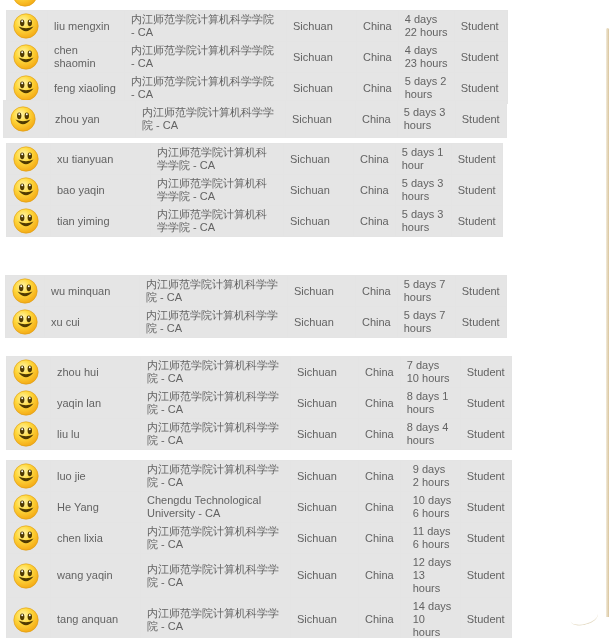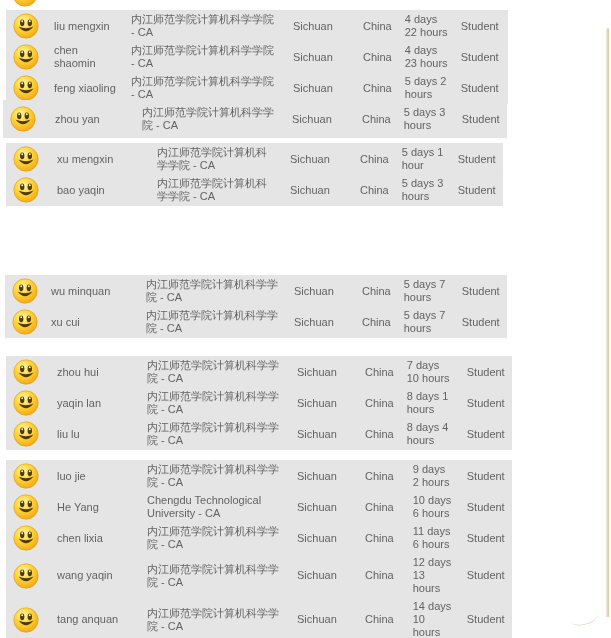--- a/index.html
+++ b/index.html
@@ -165,36 +165,51 @@
   <table id="sec2" class="member-table">
       <tbody>
         <tr>
     <td class="c-avatar col-avatar">
       <span class="avatar">
         <svg viewBox="0 0 26 26">
                 <use href="#smiley-shape"></use>
               </svg>
       </span>
     </td>
-    <td class="c-name col-name">xu mengxin</td>
+    <td class="c-name col-name">xu tianyuan</td>
     <td class="c-inst col-inst">内江师范学院计算机科学学院 - CA</td>
     <td class="c-region col-region">Sichuan</td>
     <td class="c-country col-country">China</td>
     <td class="c-time col-time">5 days 1 hour</td>
     <td class="c-role col-role">Student</td>
   </tr>
         <tr>
     <td class="c-avatar col-avatar">
       <span class="avatar">
         <svg viewBox="0 0 26 26">
                 <use href="#smiley-shape"></use>
               </svg>
       </span>
     </td>
     <td class="c-name col-name">bao yaqin</td>
+    <td class="c-inst col-inst">内江师范学院计算机科学学院 - CA</td>
+    <td class="c-region col-region">Sichuan</td>
+    <td class="c-country col-country">China</td>
+    <td class="c-time col-time">5 days 3 hours</td>
+    <td class="c-role col-role">Student</td>
+  </tr>
+        <tr>
+    <td class="c-avatar col-avatar">
+      <span class="avatar">
+        <svg viewBox="0 0 26 26">
+                <use href="#smiley-shape"></use>
+              </svg>
+      </span>
+    </td>
+    <td class="c-name col-name">tian yiming</td>
     <td class="c-inst col-inst">内江师范学院计算机科学学院 - CA</td>
     <td class="c-region col-region">Sichuan</td>
     <td class="c-country col-country">China</td>
     <td class="c-time col-time">5 days 3 hours</td>
     <td class="c-role col-role">Student</td>
   </tr>
       </tbody>
     </table>
   <table id="sec3" class="member-table">
       <tbody>

